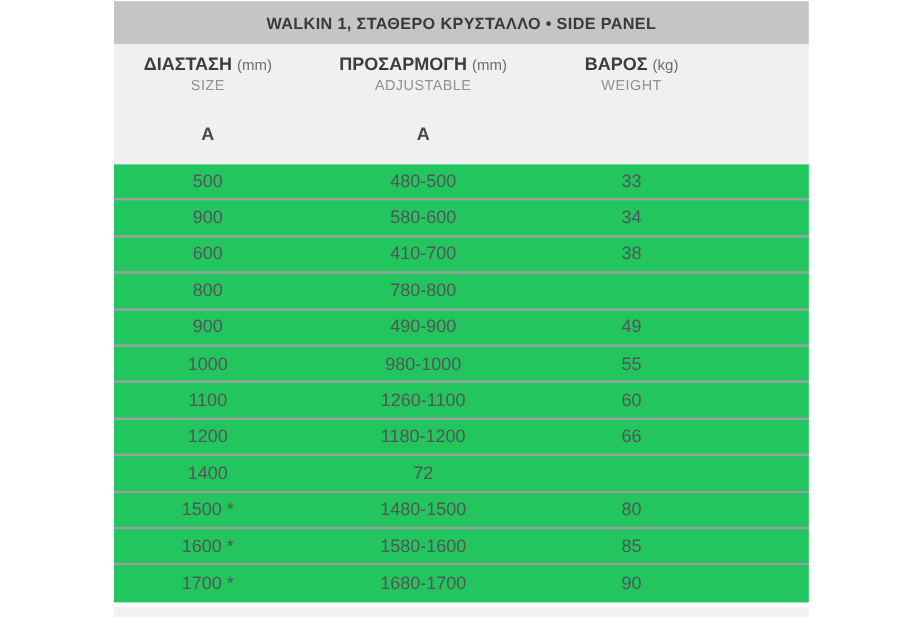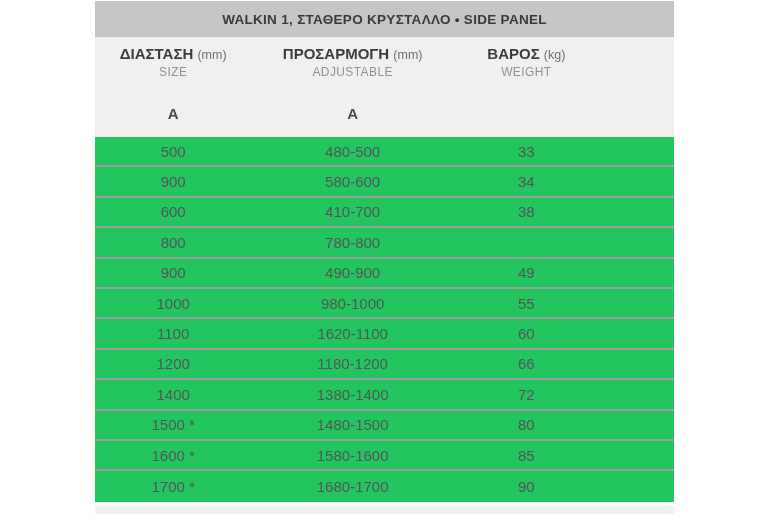--- a/index.html
+++ b/index.html
@@ -156,33 +156,32 @@
         <div class="tcell"></div>
       </div>
       <div class="grid-row trow">
         <div class="tcell">1000</div>
         <div class="tcell">980-1000</div>
         <div class="tcell">55</div>
         <div class="tcell"></div>
       </div>
       <div class="grid-row trow">
         <div class="tcell">1100</div>
-        <div class="tcell">1620-1100</div>
+        <div class="tcell">1260-1100</div>
         <div class="tcell">60</div>
         <div class="tcell"></div>
       </div>
       <div class="grid-row trow">
         <div class="tcell">1200</div>
         <div class="tcell">1180-1200</div>
         <div class="tcell">66</div>
         <div class="tcell"></div>
       </div>
       <div class="grid-row trow">
         <div class="tcell">1400</div>
-        <div class="tcell">1380-1400</div>
         <div class="tcell">72</div>
         <div class="tcell"></div>
       </div>
       <div class="grid-row trow">
         <div class="tcell">1500 *</div>
         <div class="tcell">1480-1500</div>
         <div class="tcell">80</div>
         <div class="tcell"></div>
       </div>
       <div class="grid-row trow">

